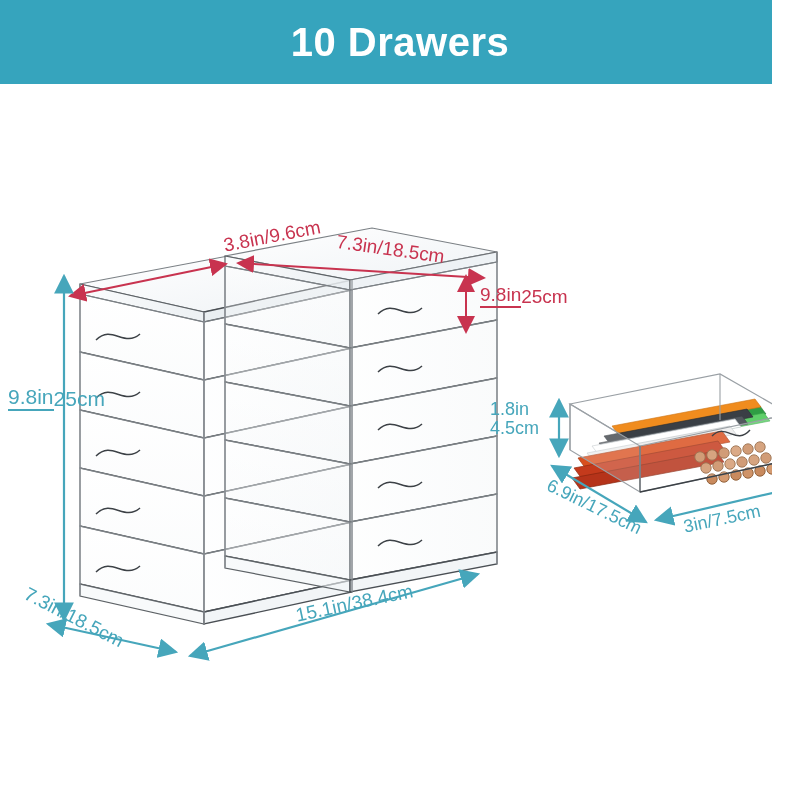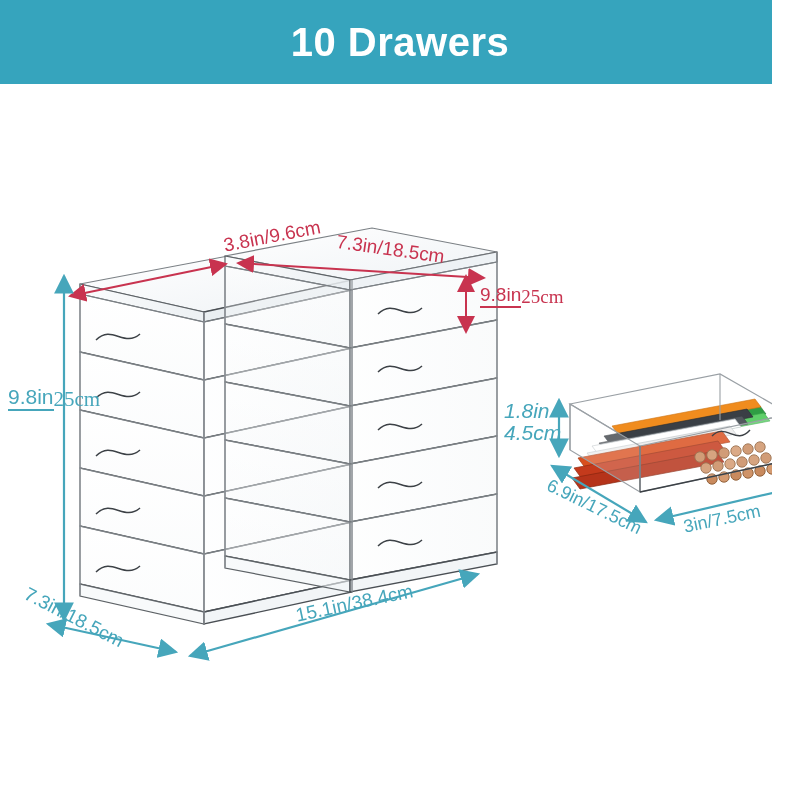--- a/index.html
+++ b/index.html
@@ -66,21 +66,20 @@
     display: flex;
     flex-direction: row;
     align-items: center;
   }
   .dim-stack .frac-top {
     border-bottom: 2px solid currentColor;
     padding-bottom: 1px;
   }
   .dim-stack .frac-bot {
     padding-top: 1px;
-    font-family: Liberation Serif, serif;
   }
   .dim-plain-stack {
     display: flex;
     flex-direction: column;
     align-items: flex-start;
   }
 </style>
 </head>
 <body>
 
@@ -324,21 +323,21 @@
 
   <div class="dim-label dim-teal dim-stack" style="left:8px; top:386px; font-size:21px;">
     <span class="frac-top">9.8in</span>
     <span class="frac-bot">25cm</span>
   </div>
 
   <div class="dim-label dim-teal" style="left:30px; top:584px; font-size:19px; transform:rotate(27deg); transform-origin:left top;">7.3in/18.5cm</div>
 
   <div class="dim-label dim-teal" style="left:294px; top:606px; font-size:19px; transform:rotate(-12deg); transform-origin:left top;">15.1in/38.4cm</div>
 
-  <div class="dim-label dim-teal dim-plain-stack" style="left:504px; top:400px; font-size:21px;font-style:italic;">
+  <div class="dim-label dim-teal dim-plain-stack" style="left:490px; top:400px; font-size:18px;">
     <span>1.8in</span>
     <span>4.5cm</span>
   </div>
 
   <div class="dim-label dim-teal" style="left:552px; top:476px; font-size:18px; transform:rotate(26deg); transform-origin:left top;">6.9in/17.5cm</div>
 
   <div class="dim-label dim-teal" style="left:682px; top:518px; font-size:18px; transform:rotate(-12deg); transform-origin:left top;">3in/7.5cm</div>
 
 </div>
 

